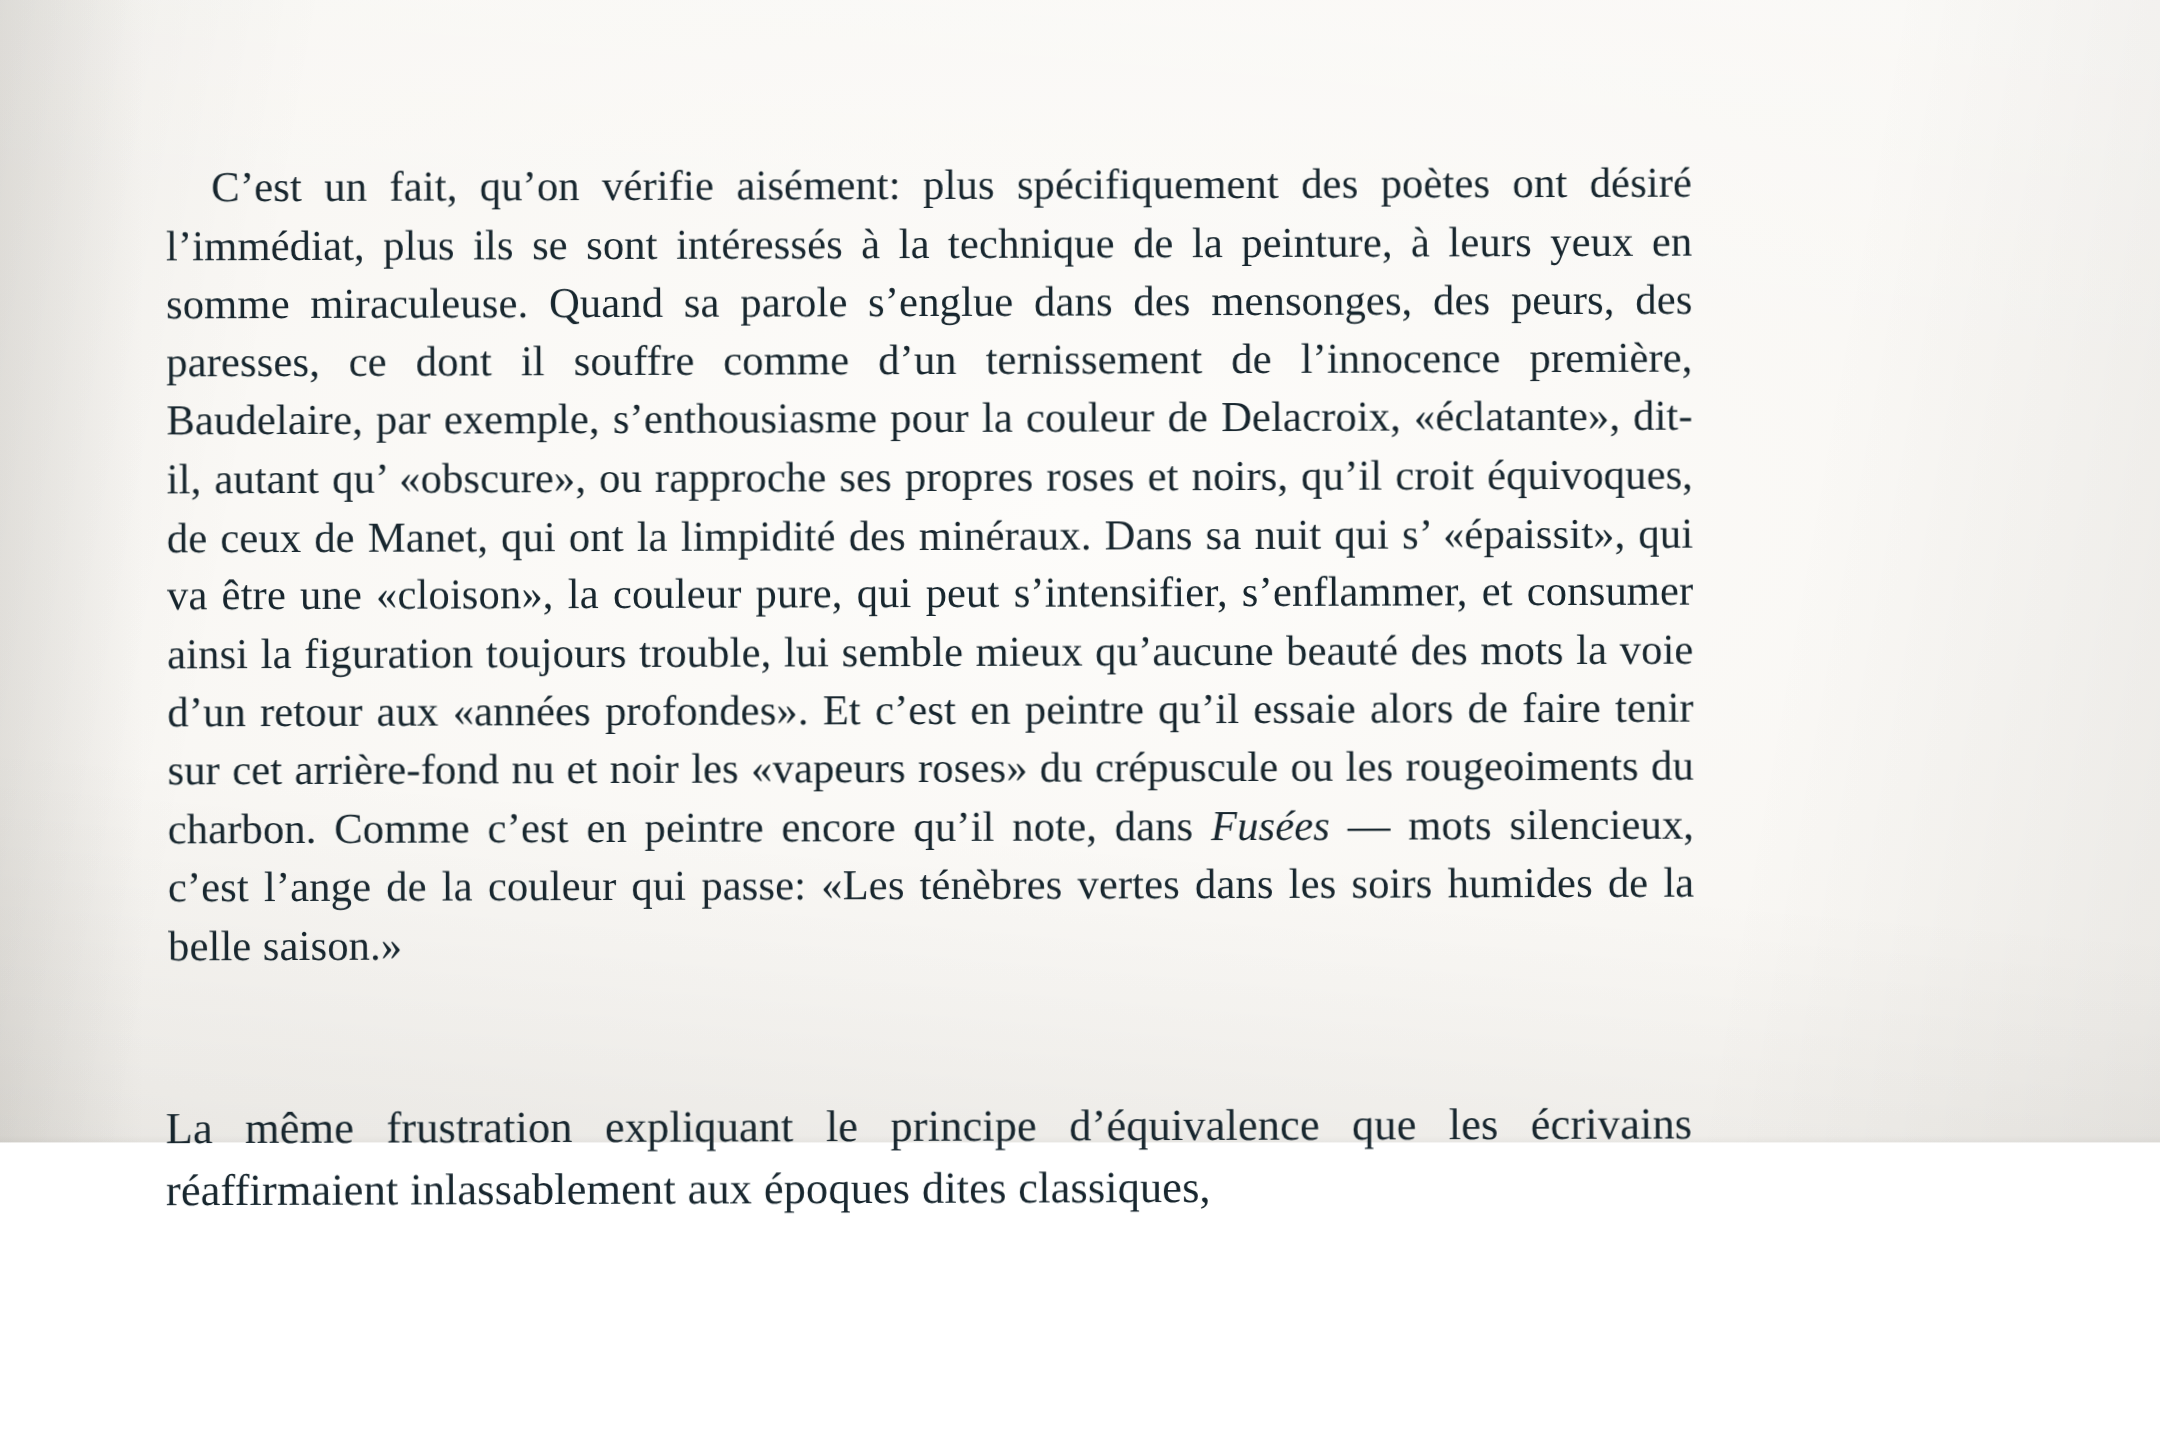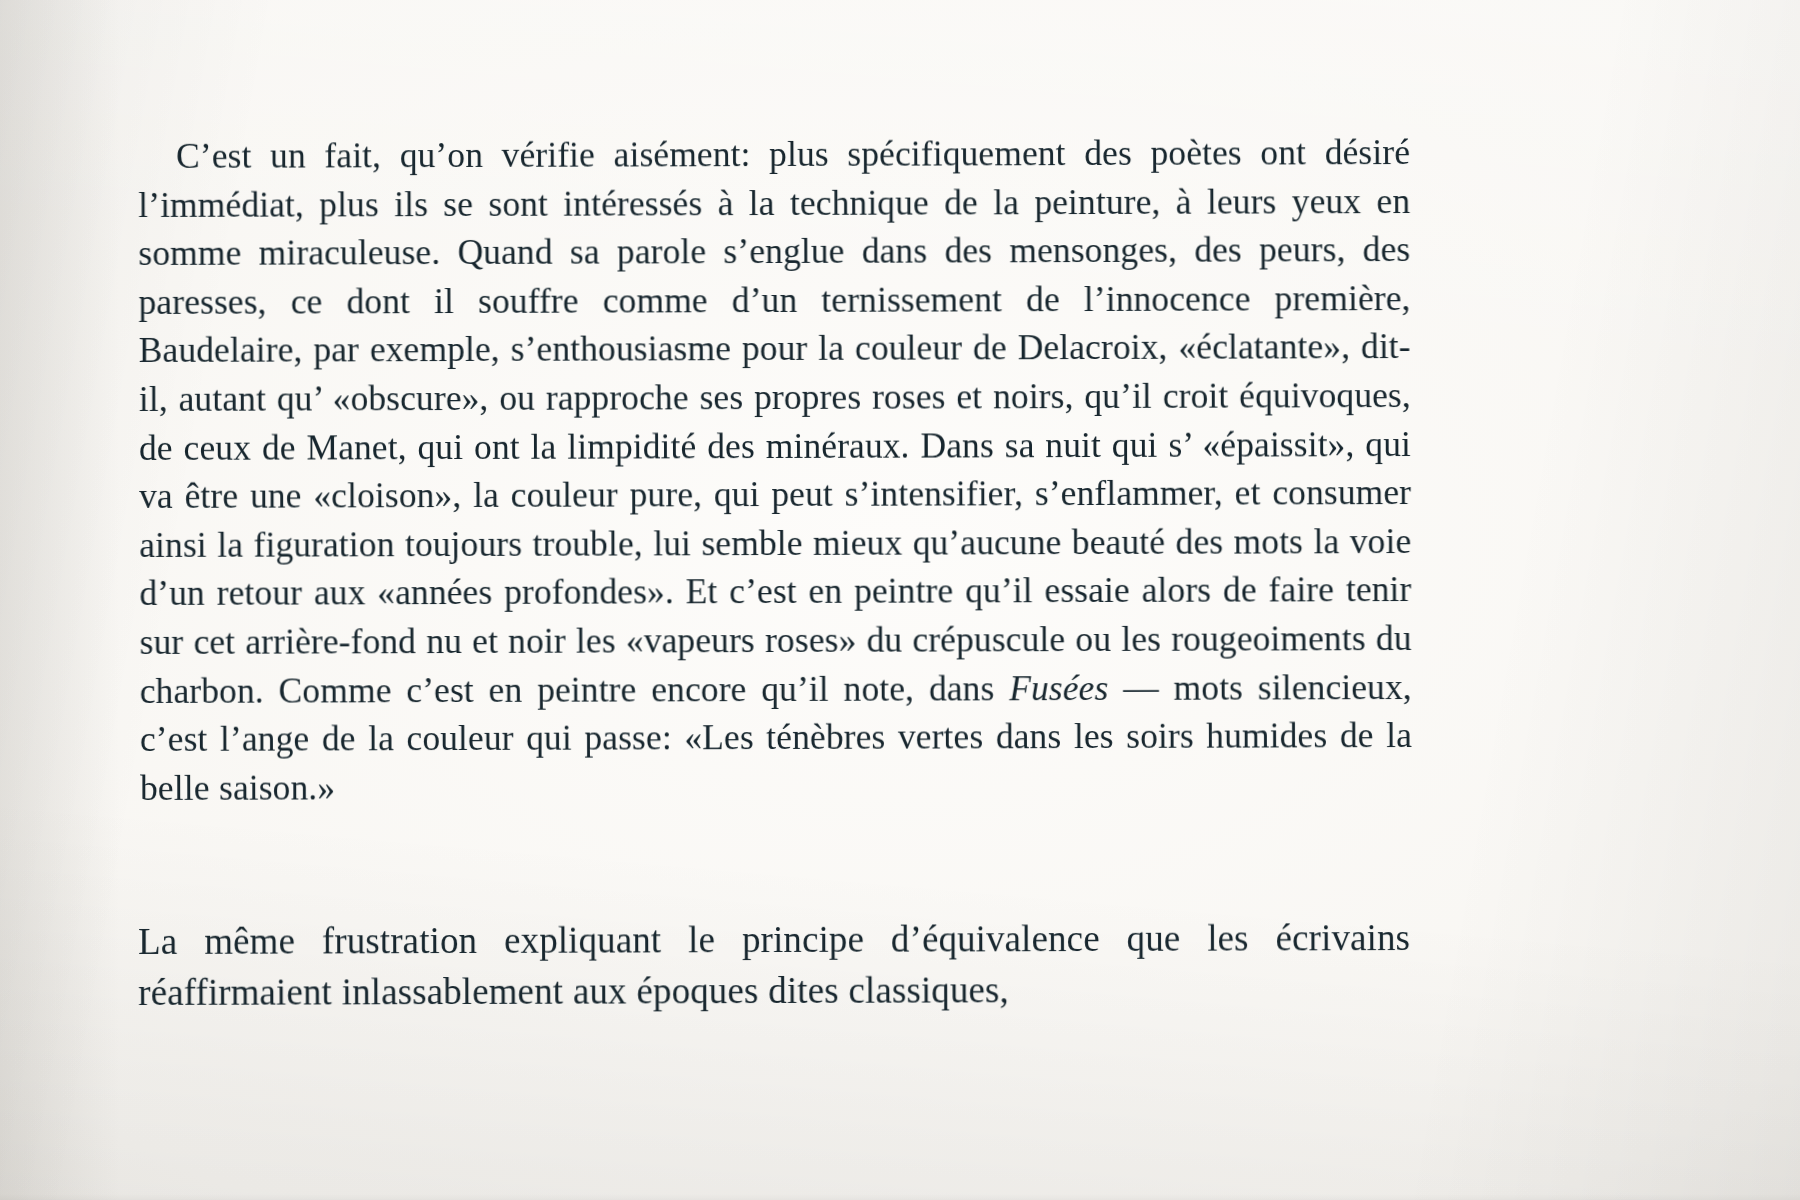--- a/index.html
+++ b/index.html
@@ -11,21 +11,21 @@
     width: 1800px;
     height: 1200px;
     overflow: hidden;
     font-family: "Liberation Serif", serif;
   }
 
   
   .page {
     position: relative;
     width: 1800px;
-    height: 1200px;
+    height: 952px;
     background:
       radial-gradient(ellipse 120% 110% at 50% 45%, #fdfcfa 0%, #f7f5f1 58%, #eeebe5 88%, #e6e2db 100%);
   }
 
   
   .page::before {
     content: "";
     position: absolute;
     inset: 0;
     background:

